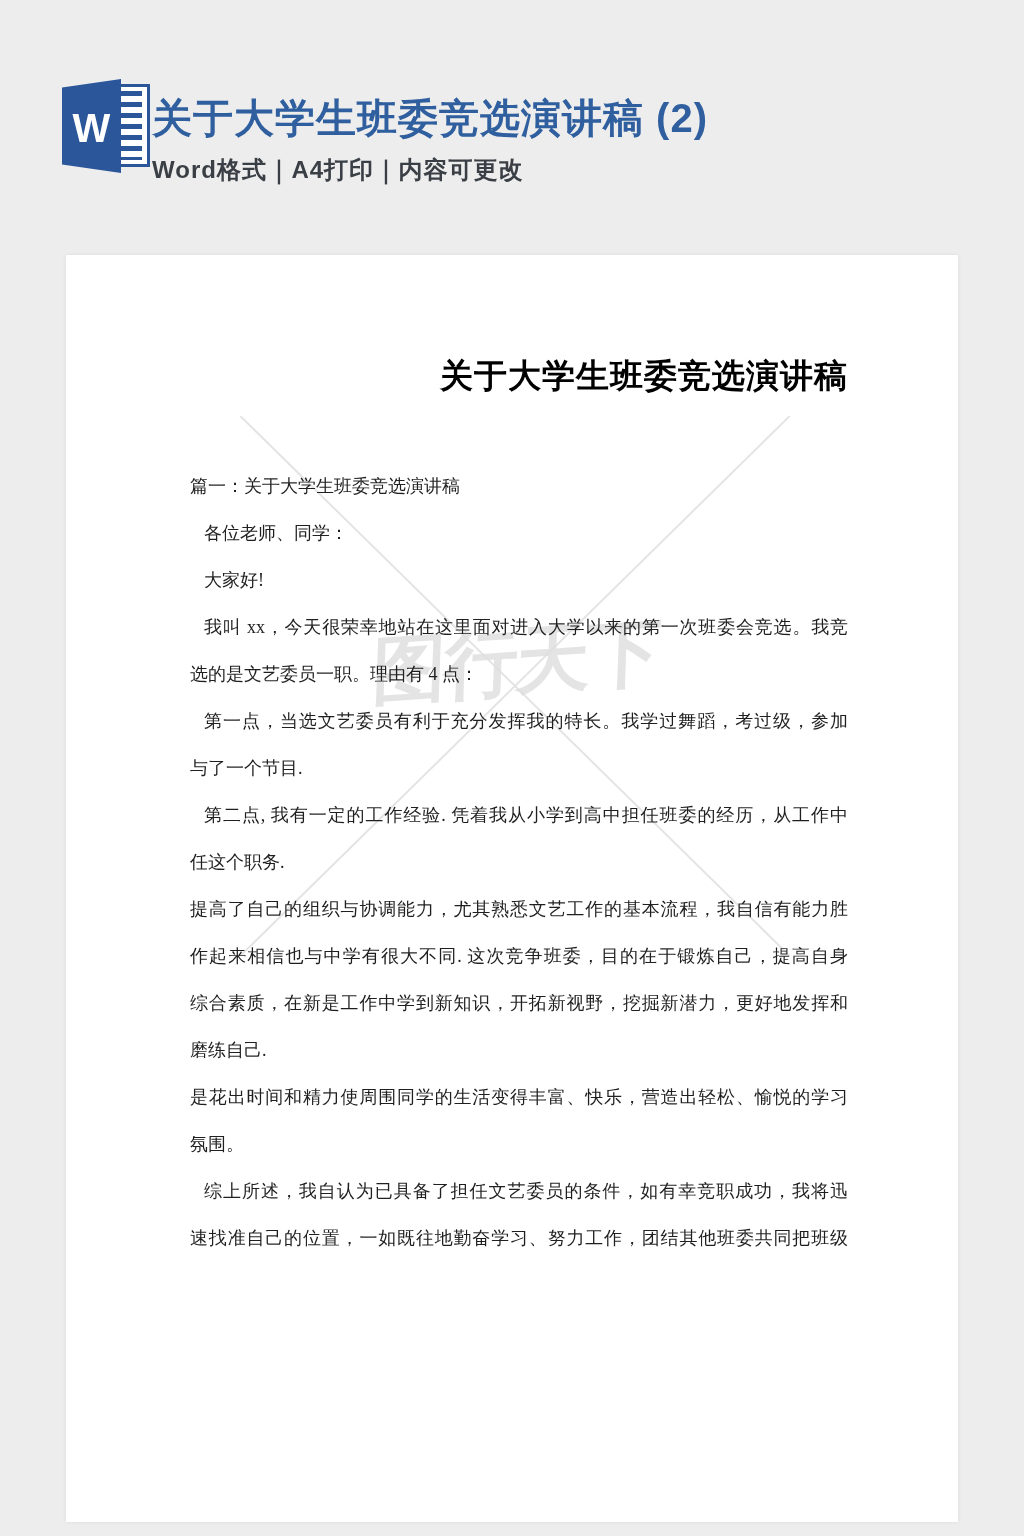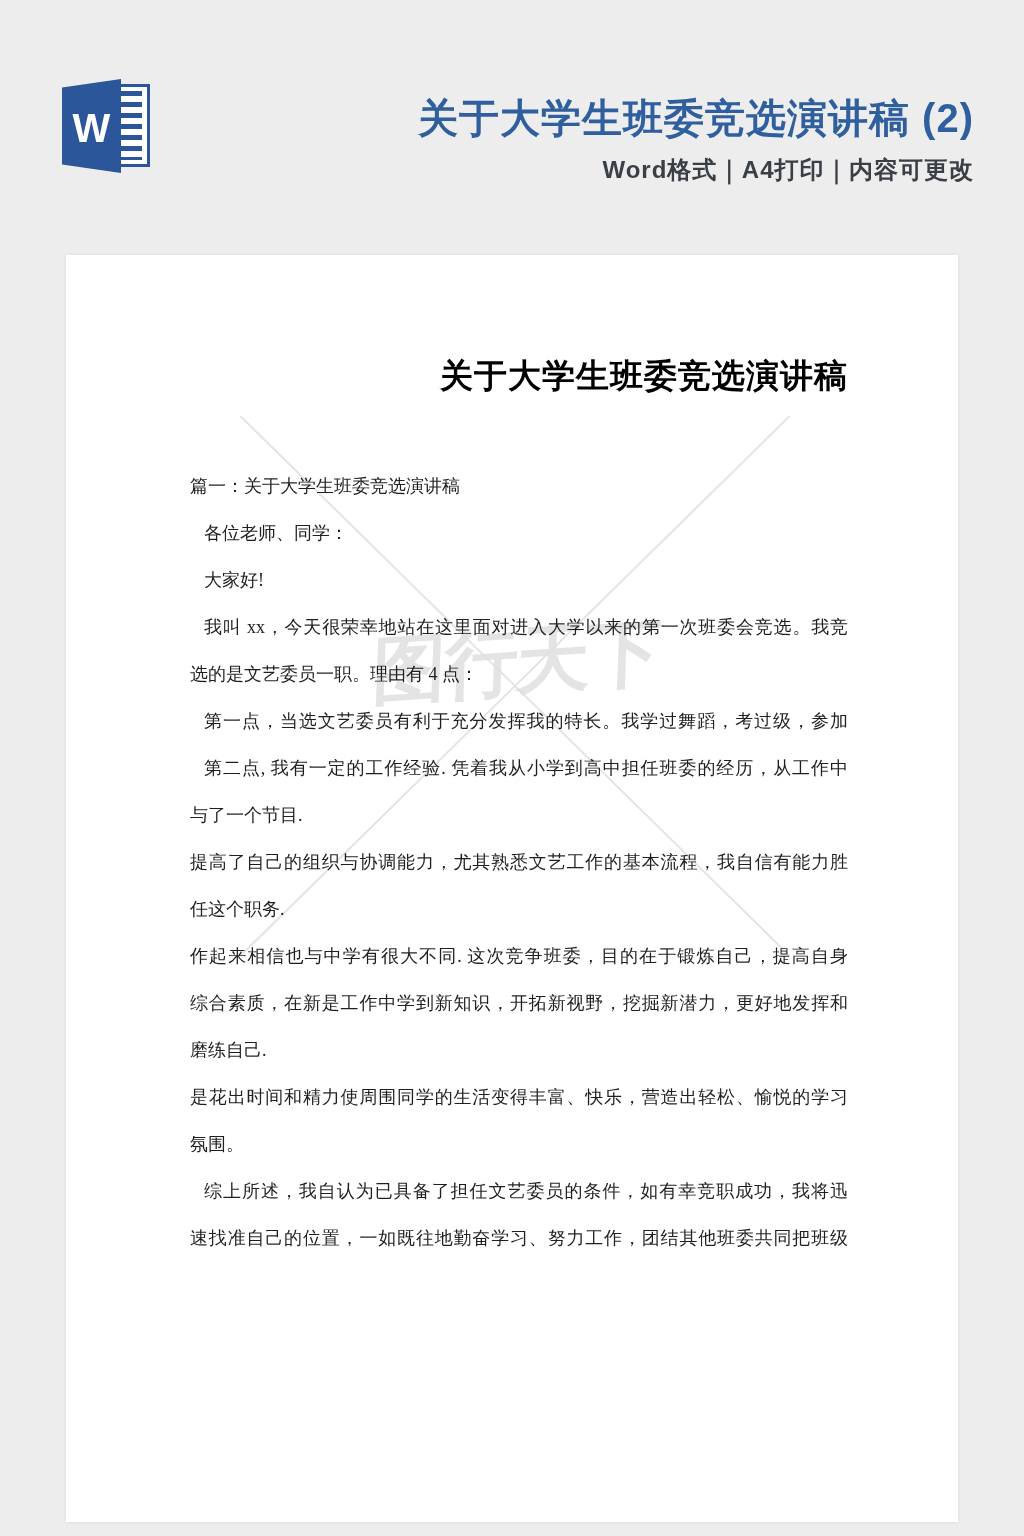--- a/index.html
+++ b/index.html
@@ -50,21 +50,21 @@
     color: #ffffff;
     font-weight: bold;
     font-size: 40px;
     font-family: "Liberation Sans", sans-serif;
     transform: translateY(2px);
   }
   .header-text {
     flex: 1;
     margin-left: 152px;
     padding: 92px 50px 0 0;
-    text-align: right;
+    text-align: left;
   }
   .header-title {
     color: #2f5f9e;
     font-size: 40px;
     font-weight: bold;
     letter-spacing: 1px;
     line-height: 52px;
   }
   .header-subtitle {
     margin-top: 10px;
@@ -167,24 +167,24 @@
     </div>
     <div class="doc-content">
       <h2 class="doc-title">关于大学生班委竞选演讲稿</h2>
       <div class="doc-body" id="doc-body">
           <div class="line">篇一：关于大学生班委竞选演讲稿</div>
           <div class="line indent">各位老师、同学：</div>
           <div class="line indent">大家好!</div>
           <div class="line indent full">我叫 xx，今天很荣幸地站在这里面对进入大学以来的第一次班委会竞选。我竞</div>
           <div class="line">选的是文艺委员一职。理由有 4 点：</div>
           <div class="line indent full">第一点，当选文艺委员有利于充分发挥我的特长。我学过舞蹈，考过级，参加</div>
+          <div class="line">与了一个节目.</div>
           <div class="line indent full">第二点, 我有一定的工作经验. 凭着我从小学到高中担任班委的经历，从工作中</div>
-          <div class="line">与了一个节目.</div>
+          <div class="line">任这个职务.</div>
           <div class="line full">提高了自己的组织与协调能力，尤其熟悉文艺工作的基本流程，我自信有能力胜</div>
-          <div class="line">任这个职务.</div>
           <div class="line full">作起来相信也与中学有很大不同. 这次竞争班委，目的在于锻炼自己，提高自身</div>
           <div class="line full">综合素质，在新是工作中学到新知识，开拓新视野，挖掘新潜力，更好地发挥和</div>
           <div class="line">磨练自己.</div>
           <div class="line full">是花出时间和精力使周围同学的生活变得丰富、快乐，营造出轻松、愉悦的学习</div>
           <div class="line">氛围。</div>
           <div class="line indent full">综上所述，我自认为已具备了担任文艺委员的条件，如有幸竞职成功，我将迅</div>
           <div class="line full">速找准自己的位置，一如既往地勤奋学习、努力工作，团结其他班委共同把班级</div>
         </div>
     </div>
   </main>

